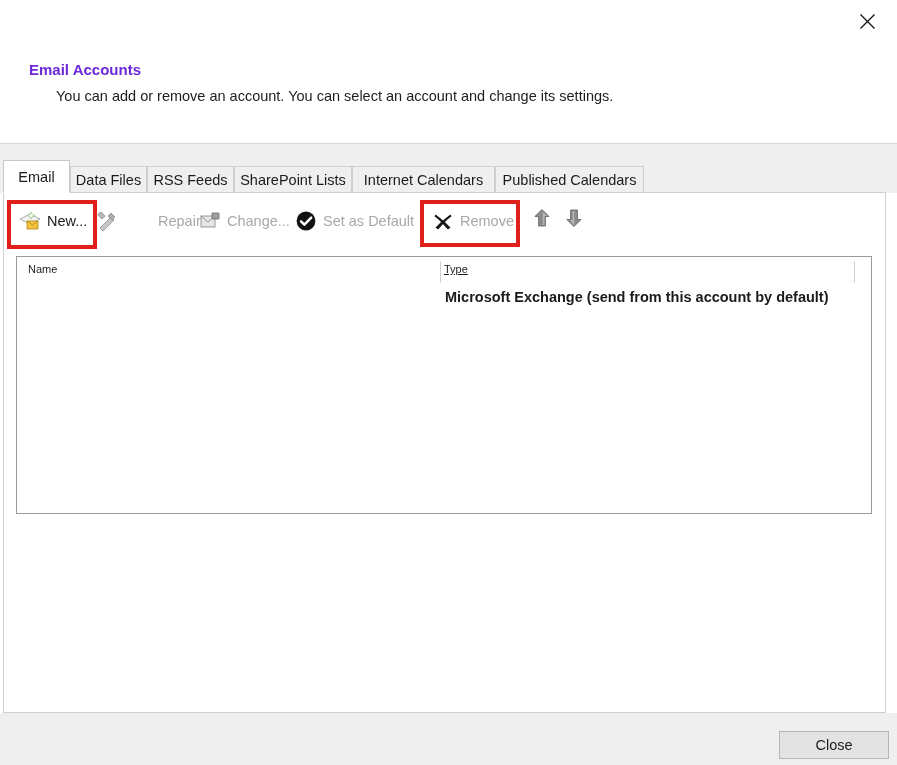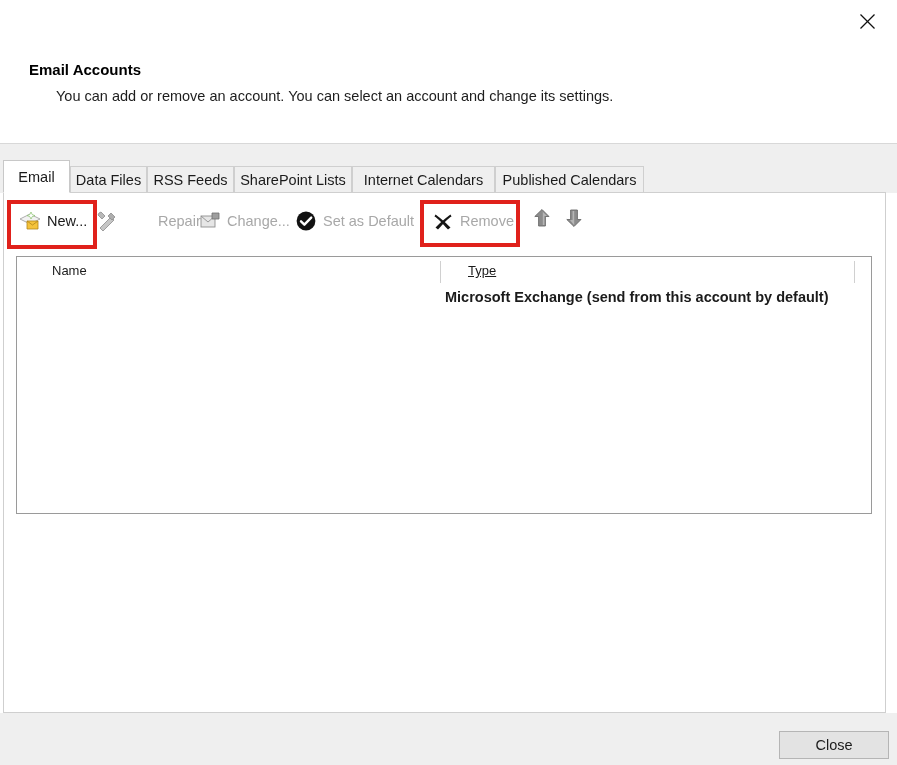--- a/index.html
+++ b/index.html
@@ -43,21 +43,21 @@
     cursor: pointer;
   }
   .close-x svg { display: block; }
 
   
   .section-heading {
     position: absolute;
     left: 29px; top: 61px;
     font-size: 15px;
     font-weight: bold;
-    color: #000000;
+    color: #6d28d9;
     white-space: nowrap;
   }
   .section-desc {
     position: absolute;
     left: 56px; top: 88px;
     font-size: 14.5px;
     font-weight: 400;
     color: #1d1d1d;
     white-space: nowrap;
   }
@@ -172,24 +172,23 @@
   }
   .lcol-divider {
     position: absolute;
     top: 4px;
     width: 1px; height: 22px;
     background: #d0d0d0;
   }
   .lhead {
     position: absolute;
     top: 6px;
-    font-size: 13px;
-    color: #1b1b1b;
-    white-space: nowrap;
-    margin-left: 24px;
+    font-size: 11px;
+    color: #1b1b1b;
+    white-space: nowrap;
   }
   .lcell {
     position: absolute;
     font-size: 14.5px;
     color: #1b1b1b;
     white-space: nowrap;
   }
 
   
   .footer {

